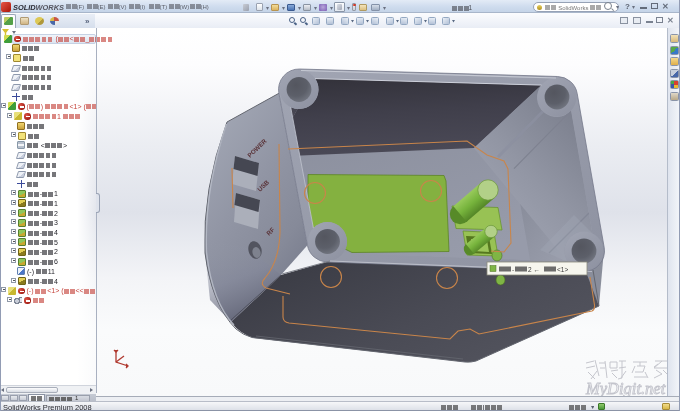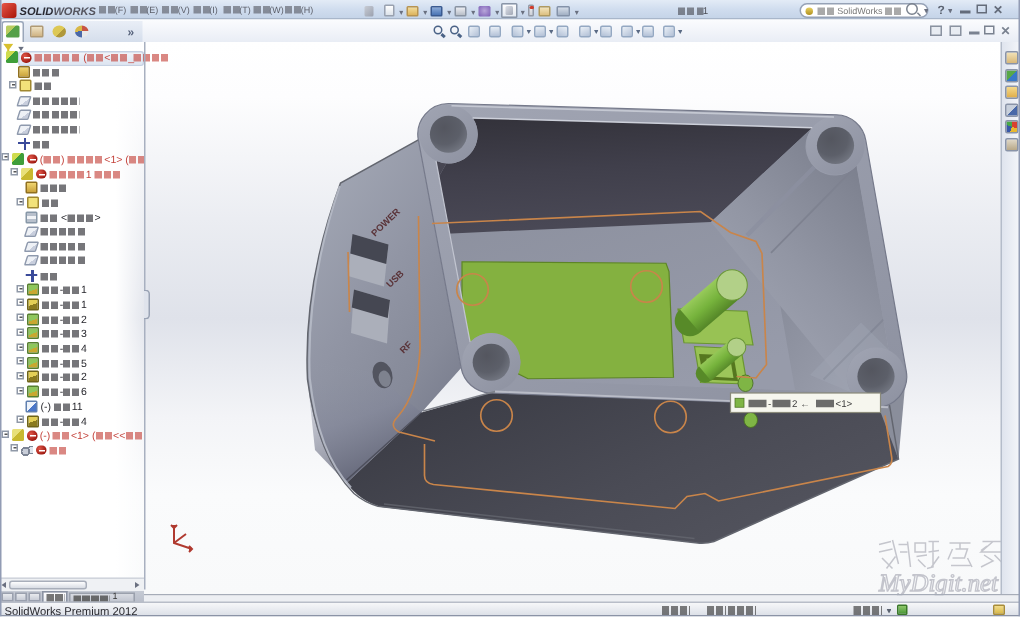--- a/index.html
+++ b/index.html
@@ -346,21 +346,21 @@
 <div class="abs" style="left:96px;top:397px;width:584px;height:4.5px;background:#edeff3"></div>
 <div class="abs" style="left:1px;top:395px;width:8px;height:6px;background:linear-gradient(#e8eaee,#c8ccd6);border:0.5px solid #9aa0ae"></div>
 <div class="abs" style="left:10px;top:395px;width:8px;height:6px;background:linear-gradient(#e8eaee,#c8ccd6);border:0.5px solid #9aa0ae"></div>
 <div class="abs" style="left:19px;top:395px;width:8px;height:6px;background:linear-gradient(#e8eaee,#c8ccd6);border:0.5px solid #9aa0ae"></div>
 <div class="abs" style="left:28px;top:394px;width:17px;height:7.5px;background:linear-gradient(#fdfdfe,#e8ebf0);border:1px solid #8a92a2;border-bottom:0"></div>
 <div class="abs" style="left:30.5px;top:396px;width:12px;height:4.5px;background:repeating-linear-gradient(90deg,#555 0 5px,transparent 5px 6px);opacity:0.8"></div>
 <div class="abs" style="left:46px;top:394.5px;width:44px;height:7px;background:linear-gradient(#d8dbe2,#c2c6d0);border:1px solid #9aa0ac"></div>
 <div class="abs" style="left:49px;top:396.5px;width:24px;height:4.5px;background:repeating-linear-gradient(90deg,#555 0 5px,transparent 5px 6px);opacity:0.85"></div>
 <div class="abs" style="left:75px;top:395px;font-size:6px;color:#333">1</div>
 <div id="statusbar">
- <div class="abs" style="left:3px;top:1px;font-size:7.5px;color:#2a2a30">SolidWorks Premium 2012</div>
+ <div class="abs" style="left:3px;top:1px;font-size:7.5px;color:#2a2a30">SolidWorks Premium 2008</div>
  <div class="abs" style="left:441px;top:2px;color:#333"><span class="b" style="width:19px;height:5.5px"></span></div>
  <div class="abs" style="left:471px;top:2px;color:#333"><span class="b" style="width:12.5px;height:5.5px"></span> <span class="b" style="width:19px;height:5.5px"></span></div>
  <div class="abs" style="left:569px;top:2px;color:#333"><span class="b" style="width:19px;height:5.5px"></span></div>
  <div class="abs" style="left:591px;top:4px;width:3.4px;height:3px;background:#5a6270;clip-path:polygon(0 0,100% 0,50% 100%)"></div>
  <div class="abs" style="left:598px;top:1px;width:7px;height:7px;background:linear-gradient(#8fc86a,#4a9838);border:0.5px solid #3a7828;border-radius:1px"></div>
  <div class="abs" style="left:662px;top:1px;width:8px;height:7px;background:linear-gradient(#f2dc8a,#d8b848);border:0.5px solid #a88c38;border-radius:1px"></div>
 </div>
 <div id="sbbottom"></div>
 
 <div class="abs" style="left:0;top:0;width:1px;height:411px;background:#929cb4"></div>

